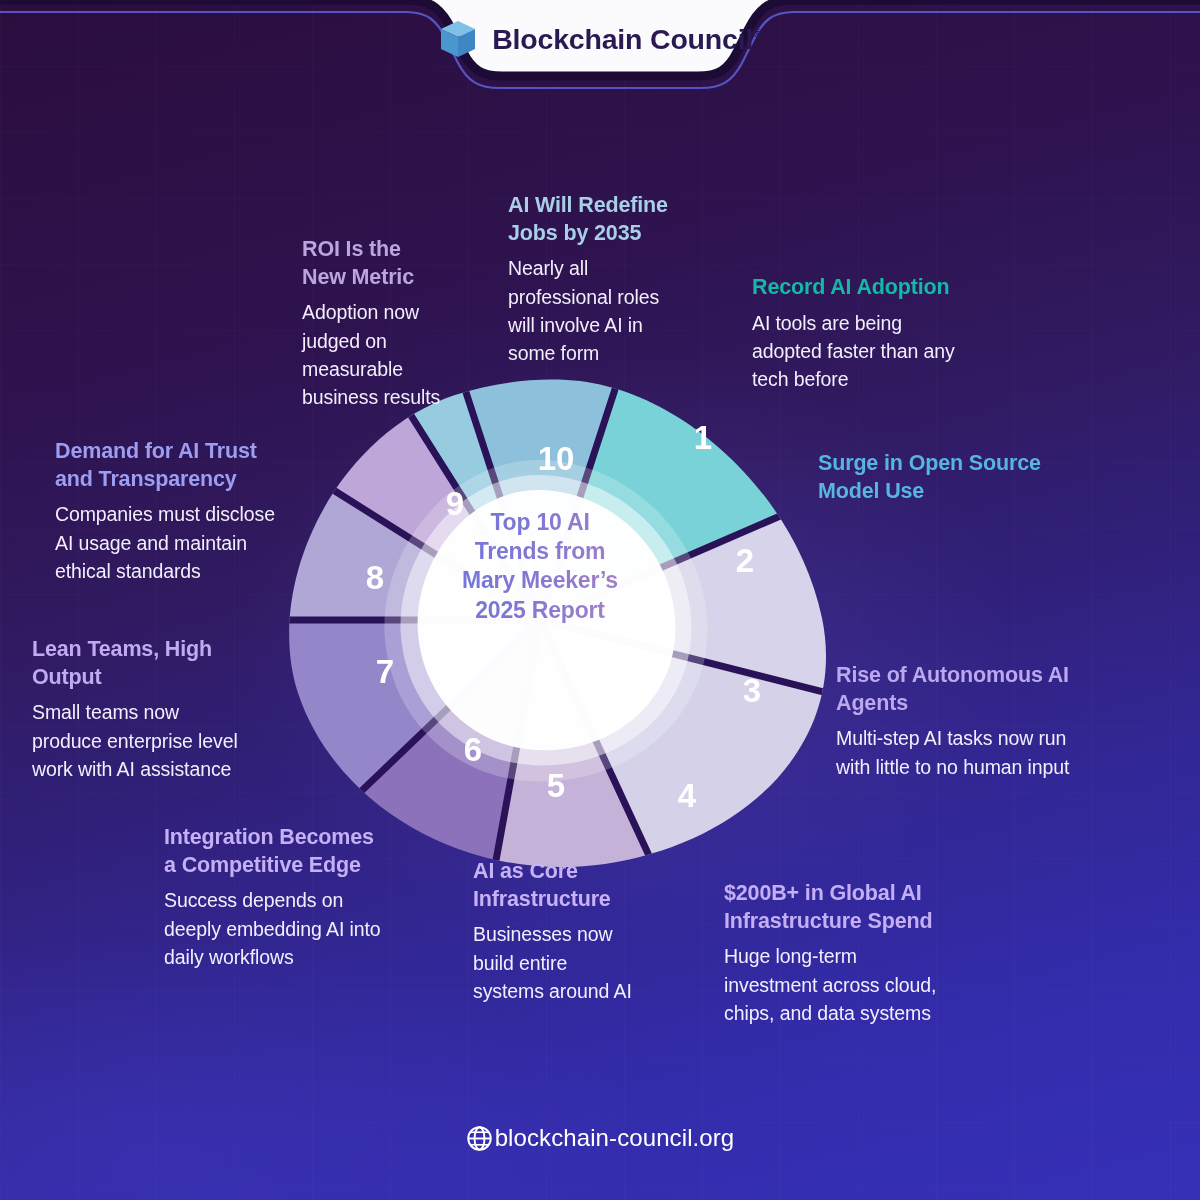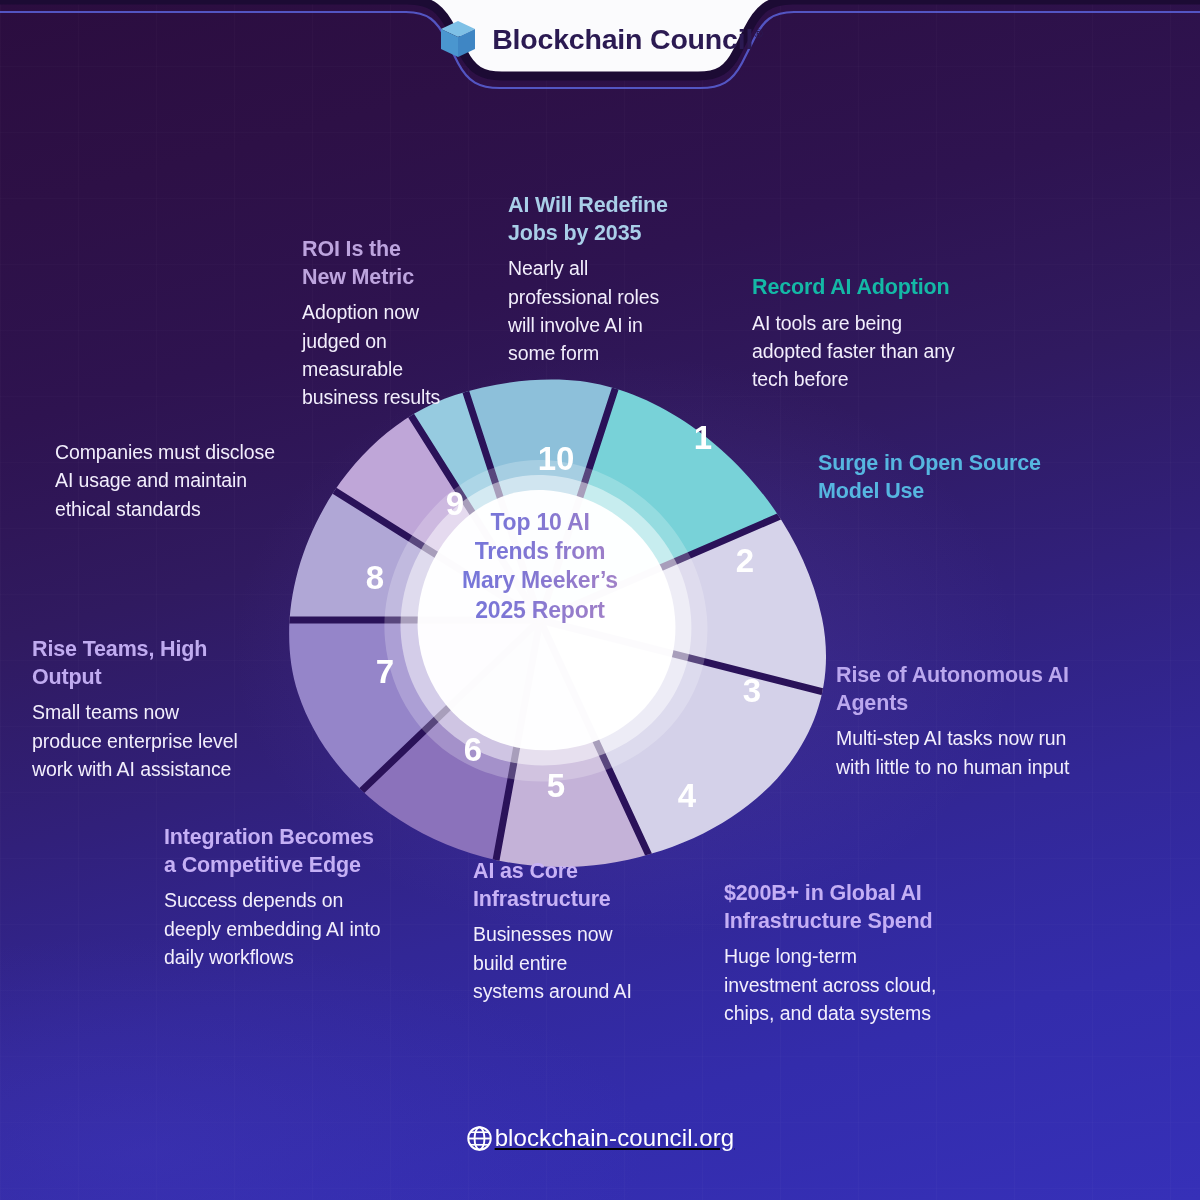--- a/index.html
+++ b/index.html
@@ -83,21 +83,21 @@
     letter-spacing:-.15px; margin-bottom:7px;
   }
   .callout p {
     font-size:19.5px; font-weight:400; line-height:1.46;
     color:#f2eefc; letter-spacing:-.1px;
   }
 
   
   #footer {
     position:absolute; left:0; bottom:48px; width:1200px;
-    display:flex; align-items:center; justify-content:center; gap:2px;text-decoration:underline;
+    display:flex; align-items:center; justify-content:center; gap:2px;
   }
   #globe { width:27px; height:27px; display:block; }
   #site {
     font-size:24px; font-weight:400; color:#ffffff; letter-spacing:.1px;
   }
 </style>
 </head>
 <body>
 
 <div id="bg">
@@ -244,28 +244,30 @@
 
 <div class="callout" style="left:164px; top:824px; width:290px;">
   <h3 style="color:#c5b0f5; white-space:pre-line;">Integration Becomes
 a Competitive Edge</h3>
   <p style="white-space:pre-line;">Success depends on
 deeply embedding AI into
 daily workflows</p>
 </div>
 
 <div class="callout" style="left:32px; top:636px; width:290px;">
-  <h3 style="color:#c0abf0; white-space:pre-line;">Rise Teams, High
+  <h3 style="color:#c0abf0; white-space:pre-line;">Lean Teams, High
 Output</h3>
   <p style="white-space:pre-line;">Small teams now
 produce enterprise level
 work with AI assistance</p>
 </div>
 
 <div class="callout" style="left:55px; top:438px; width:300px;">
+  <h3 style="color:#9d9ef2; white-space:pre-line;">Demand for AI Trust
+and Transparency</h3>
   <p style="white-space:pre-line;">Companies must disclose
 AI usage and maintain
 ethical standards</p>
 </div>
 
 <div class="callout" style="left:302px; top:236px; width:200px;">
   <h3 style="color:#bda4de; white-space:pre-line;">ROI Is the
 New Metric</h3>
   <p style="white-space:pre-line;">Adoption now
 judged on

